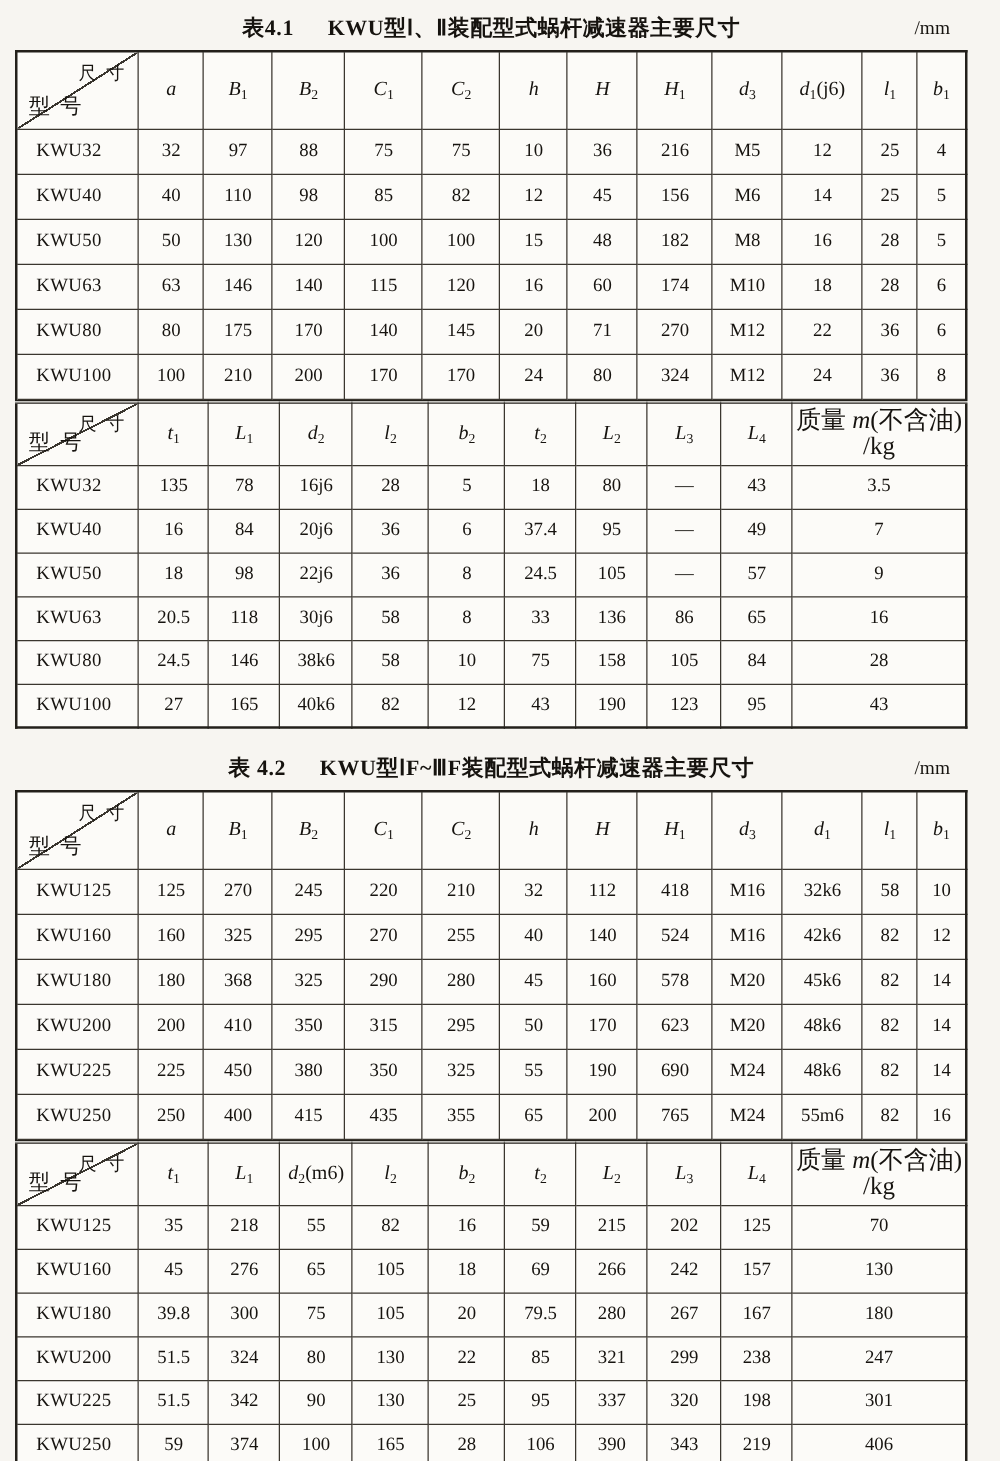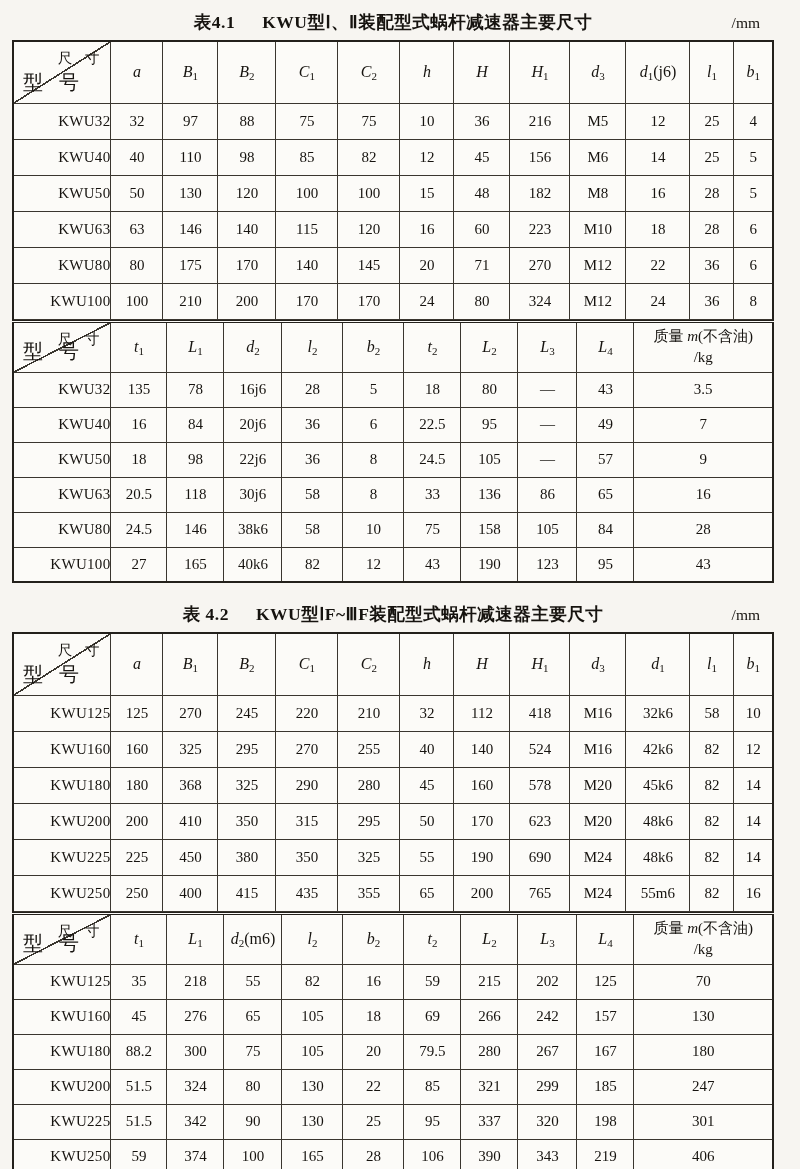--- a/index.html
+++ b/index.html
@@ -47,36 +47,36 @@
   table.sec-b { border:2px solid #23201b; border-top:3px double #23201b; }
   .sec-a thead tr { height:62px; }
   .sec-a tbody tr { height:36px; }
   .sec-b thead tr { height:51px; }
   .sec-b tbody tr { height:35px; }
 
   .dim-table th i, .dim-table th em { font-style:italic; font-family:"Liberation Serif", serif; }
   .dim-table th { font-size:16px; }
   .dim-table sub { font-size:11px; vertical-align:-3px; }
 
-  td.model { text-align:right; padding-left:15px; font-size:15px; letter-spacing:0.3px; }
+  td.model { text-align:left; padding-left:15px; font-size:15px; letter-spacing:0.3px; }
 
   
-  th.corner { position:relative; padding:0;font-family:Liberation Mono, monospace; }
+  th.corner { position:relative; padding:0; }
   th.corner .diag {
     position:absolute; inset:0;
     background:linear-gradient(to bottom right,
       transparent calc(50% - 0.8px),
       #3a362f calc(50% - 0.8px),
       #3a362f calc(50% + 0.8px),
       transparent calc(50% + 0.8px));
   }
   th.corner .c-top { position:absolute; top:7px;  right:9px;  font-size:14.5px; letter-spacing:2px; }
-  th.corner .c-bot { position:absolute; bottom:7px; left:9px; font-size:20px; letter-spacing:2px; }
-
-  th.mass div { line-height:21px; font-size:15px; }
+  th.corner .c-bot { position:absolute; bottom:7px; left:9px; font-size:17px; letter-spacing:2px; }
+
+  th.mass div { line-height:21px; font-size:20px; }
 </style>
 </head>
 <body>
 
 <div class="page">
 
   <div class="caption">
     <span class="cap-no">表4.1</span><span class="cap-text">KWU型Ⅰ、Ⅱ装配型式蜗杆减速器主要尺寸</span>
     <span class="unit">/mm</span>
   </div>
@@ -166,21 +166,21 @@
           </tr>
           <tr>
             <td class="model">KWU63</td>
             <td>63</td>
             <td>146</td>
             <td>140</td>
             <td>115</td>
             <td>120</td>
             <td>16</td>
             <td>60</td>
-            <td>223</td>
+            <td>174</td>
             <td>M10</td>
             <td>18</td>
             <td>28</td>
             <td>6</td>
           </tr>
           <tr>
             <td class="model">KWU80</td>
             <td>80</td>
             <td>175</td>
             <td>170</td>
@@ -261,21 +261,21 @@
             <td>43</td>
             <td>3.5</td>
           </tr>
           <tr>
             <td class="model">KWU40</td>
             <td>16</td>
             <td>84</td>
             <td>20j6</td>
             <td>36</td>
             <td>6</td>
-            <td>22.5</td>
+            <td>37.4</td>
             <td>95</td>
             <td>—</td>
             <td>49</td>
             <td>7</td>
           </tr>
           <tr>
             <td class="model">KWU50</td>
             <td>18</td>
             <td>98</td>
             <td>22j6</td>
@@ -523,42 +523,42 @@
             <td>105</td>
             <td>18</td>
             <td>69</td>
             <td>266</td>
             <td>242</td>
             <td>157</td>
             <td>130</td>
           </tr>
           <tr>
             <td class="model">KWU180</td>
-            <td>88.2</td>
+            <td>39.8</td>
             <td>300</td>
             <td>75</td>
             <td>105</td>
             <td>20</td>
             <td>79.5</td>
             <td>280</td>
             <td>267</td>
             <td>167</td>
             <td>180</td>
           </tr>
           <tr>
             <td class="model">KWU200</td>
             <td>51.5</td>
             <td>324</td>
             <td>80</td>
             <td>130</td>
             <td>22</td>
             <td>85</td>
             <td>321</td>
             <td>299</td>
-            <td>185</td>
+            <td>238</td>
             <td>247</td>
           </tr>
           <tr>
             <td class="model">KWU225</td>
             <td>51.5</td>
             <td>342</td>
             <td>90</td>
             <td>130</td>
             <td>25</td>
             <td>95</td>

